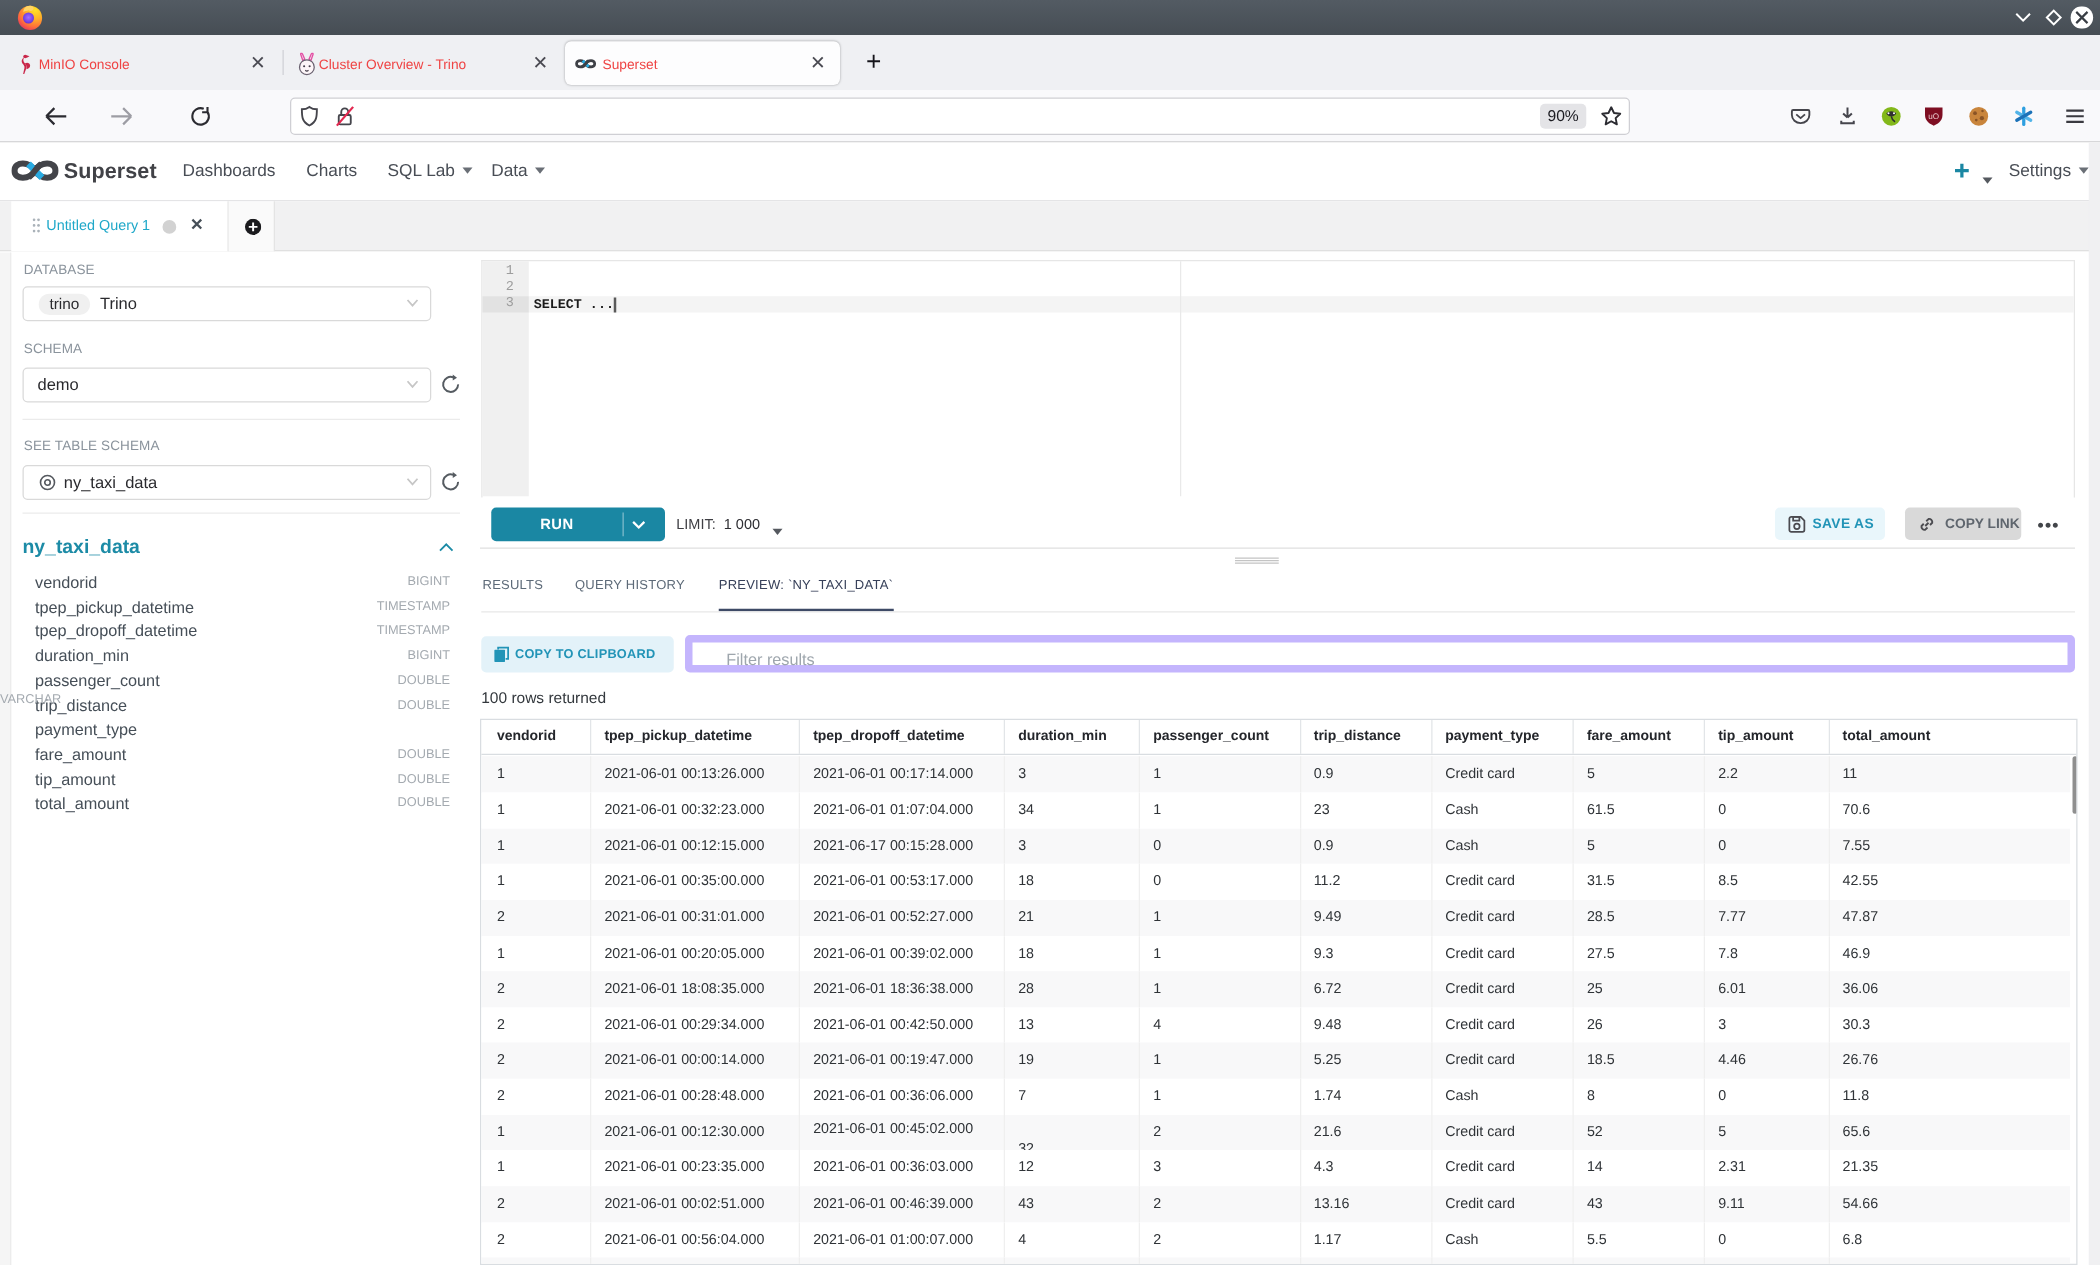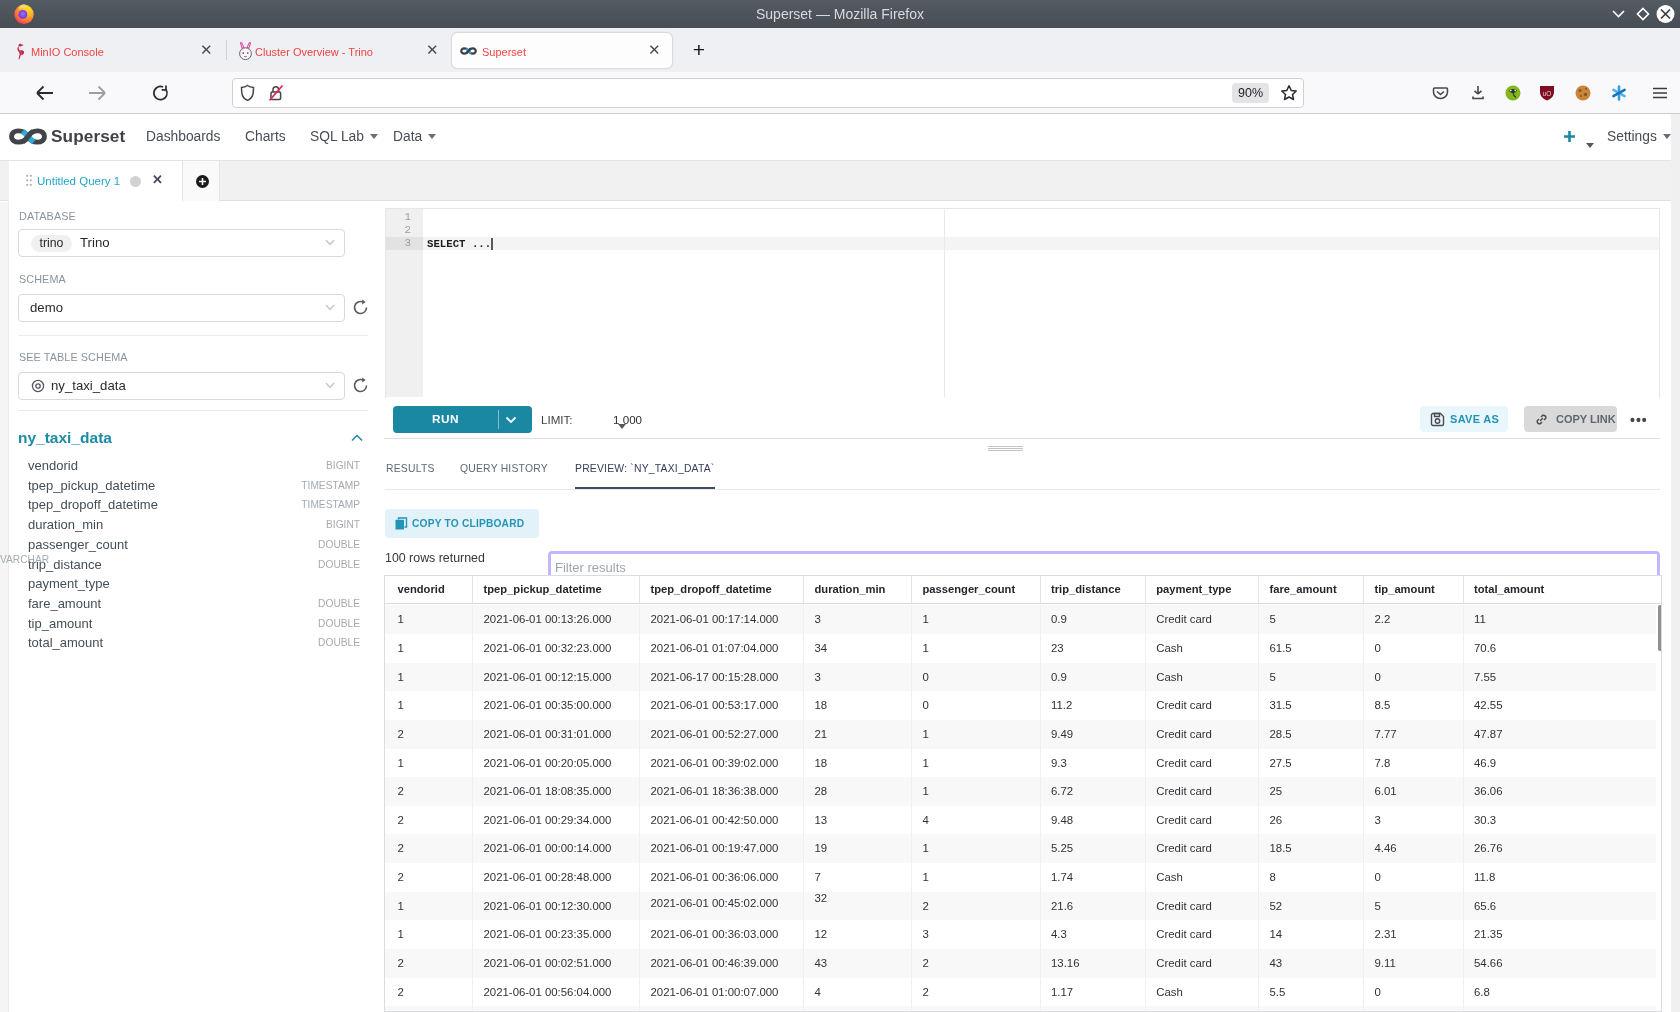--- a/index.html
+++ b/index.html
@@ -46,21 +46,21 @@
 .limitlbl{font-size:11.6px;color:#3f3f44;}
 .btn-l{background:#e9f6fb;border-radius:4px;white-space:nowrap;}
 .btn-g{background:#d9d9d9;border-radius:4px;white-space:nowrap;}
 .panebot{left:384px;top:438px;width:1276px;height:1px;background:#e0e0e0;}
 
 .rtab{top:463px;height:14px;font-size:10.4px;letter-spacing:.2px;color:#5d6a78;}
 .rtab.act{color:#38415a;}
 .underline{left:575px;top:486.5px;width:140px;height:2px;background:#3e4a66;}
 .tabrowborder{left:385px;top:488.5px;width:1275px;height:1px;background:#e8e8e8;}
 .copybtn{left:385px;top:509px;width:154px;height:29px;background:#e3f2f9;border-radius:4px;white-space:nowrap;}
-.filter{left:548px;top:508px;width:1112px;height:30px;background:#fff;border:3px solid #c4b5fd;border-radius:4px;font-size:13px;color:#9ea6ad;line-height:28px;padding-left:4px;margin-top:43px;}
+.filter{left:548px;top:508px;width:1112px;height:30px;background:#fff;border:6px solid #c4b5fd;border-radius:4px;font-size:13px;color:#9ea6ad;line-height:28px;padding-left:27px;}
 .rowsret{left:385px;top:551px;font-size:12.4px;color:#33383d;}
 
 .tbl{left:384px;top:575px;width:1278px;background:#fff;border:1px solid #d9dde1;}
 .th{position:absolute;font-weight:bold;font-size:11.2px;color:#24262b;top:0;height:27px;line-height:27px;}
 .thsep{position:absolute;top:0;width:1px;height:27px;background:#e2e5e8;}
 .trow{position:absolute;left:0;width:1271px;}
 .td{position:absolute;top:0;font-size:11.4px;color:#2f3337;}
 .cellsep{position:absolute;top:0;width:1px;height:100%;background:#efefef;}
 .scrollstrip{left:1671px;top:114px;width:9px;height:898px;background:#f0f0f2;}
 svg{display:block;}
@@ -81,21 +81,20 @@
             <stop offset="0.7" stop-color="#7542e5"></stop>
             <stop offset="1" stop-color="#592acb"></stop>
 </radialGradient>
 </defs>
 <circle cx="11" cy="11.3" r="9.7" fill="url(#ffo)"></circle>
 <circle cx="9.8" cy="11.4" r="4.4" fill="url(#ffp)"></circle>
 <path d="M11 1.6 C7.2 1.6 5.6 4.2 5.8 6.8 C7 5.2 8.6 5.9 9.8 5.1 C11.5 6.4 14.3 5.7 13.9 3 C13 2.1 12 1.6 11 1.6Z" fill="#ffd567"></path>
 <path d="M2.1 8.6 C1.5 10.6 1.4 13 2.6 15.4 C4.3 19 8 21 11.6 20.9 C18.2 20.7 21.4 15 20.5 10.2 C20 13.2 17.6 14.6 15.9 14.4 C18 10.6 16 7.4 13.6 6.6 C14.2 8.2 13.9 9.8 12.3 10.4 C10.4 11.1 9 9.9 8.9 8.3 C7 9 6.2 11.5 7.4 13.5 C5.1 13.3 3.2 11.5 2.1 8.6 Z" fill="none"></path>
 </svg>
     </div>
-<div class="abs titletext">Superset — Mozilla Firefox</div>
 <div class="abs" style="left:1607px;top:5px;width:70px;height:18px;">
 <svg width="70" height="18" viewBox="0 0 70 18">
 <path d="M6 6 L11.5 11.5 L17 6" stroke="#fff" stroke-width="1.6" fill="none"></path>
 <path d="M36 3.5 L41.5 9 L36 14.5 L30.5 9 Z" stroke="#fff" stroke-width="1.6" fill="none"></path>
 <circle cx="58.5" cy="9" r="9" fill="#fff"></circle>
 <path d="M54 4.5 L63 13.5 M63 4.5 L54 13.5" stroke="#383d44" stroke-width="1.7"></path>
 </svg>
     </div>
 <div class="abs tabbar"></div>
 <div class="abs tab-active"></div>
@@ -316,21 +315,21 @@
 </div>
 <div class="abs runbtn">
       <div class="abs" style="left:0;top:0;width:105px;height:27px;line-height:27px;text-align:center;font-size:11.8px;font-weight:bold;letter-spacing:.4px;">RUN</div>
 <div class="abs" style="left:105px;top:4px;width:1px;height:19px;background:rgba(255,255,255,.45);"></div>
 <div class="abs" style="left:112px;top:10px;">
         <svg width="12" height="8" viewBox="0 0 12 8">
           <path d="M1.5 1.5 L6 6 L10.5 1.5" stroke="#fff" stroke-width="1.8" fill="none"></path>
         </svg>
       </div>
     </div>
-<div class="abs limitlbl" style="left:541px;top:413px;">LIMIT: &nbsp;<span style="color:#2e2e33;margin-left:34px;">1 000</span></div>
+<div class="abs limitlbl" style="left:541px;top:413px;">LIMIT: &nbsp;<span style="color:#2e2e33;">1 000</span></div>
 <div class="abs" style="left:618px;top:417px;"><span class="caret" style="border-top-color:#55595f;margin-left:0;"></span></div>
 <div class="abs btn-l" style="left:1420px;top:406px;width:88px;height:26px;">
 <div class="abs" style="left:10px;top:5.5px;">
         <svg width="15" height="15" viewBox="0 0 15 15">
           <g fill="none" stroke="#4b4b50" stroke-width="1.4">
 <path d="M1.5 3 C1.5 2.2 2.2 1.5 3 1.5 H10.5 L13.5 4.5 V12 C13.5 12.8 12.8 13.5 12 13.5 H3 C2.2 13.5 1.5 12.8 1.5 12 Z"></path>
 <circle cx="7.5" cy="9" r="2.2"></circle>
             <path d="M4.5 1.5 H9.5 V4.5 H4.5 Z"></path>
           </g>
         </svg>
@@ -597,21 +596,21 @@
         <div class="cellsep" style="left:654.5px;"></div>
         <div class="cellsep" style="left:759.7px;"></div>
         <div class="cellsep" style="left:873.0px;"></div>
         <div class="cellsep" style="left:978.0px;"></div>
         <div class="cellsep" style="left:1077.5px;"></div>
       </div>
       <div class="trow" style="top:315.7px;height:28.63px;background:#f8f8f9;">
         <div class="td" style="left:12.5px;top:8.0px;">1</div>
         <div class="td" style="left:98.5px;top:8.0px;">2021-06-01 00:12:30.000</div>
         <div class="td" style="left:265.5px;top:5px;">2021-06-01 00:45:02.000</div>
-        <div class="td" style="left:429.5px;top:0;text-align:center;">32</div>
+        <div class="td" style="left:429.5px;top:21px;text-align:center;">32</div>
         <div class="td" style="left:537.5px;top:8.0px;">2</div>
         <div class="td" style="left:666.0px;top:8.0px;">21.6</div>
         <div class="td" style="left:771.2px;top:8.0px;">Credit card</div>
         <div class="td" style="left:884.5px;top:8.0px;">52</div>
         <div class="td" style="left:989.5px;top:8.0px;">5</div>
         <div class="td" style="left:1089.0px;top:8.0px;">65.6</div>
         <div class="cellsep" style="left:87.0px;"></div>
         <div class="cellsep" style="left:254.0px;"></div>
         <div class="cellsep" style="left:418.0px;"></div>
         <div class="cellsep" style="left:526.0px;"></div>

